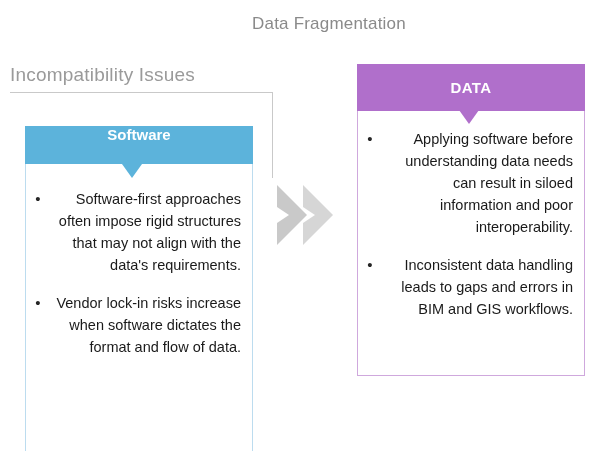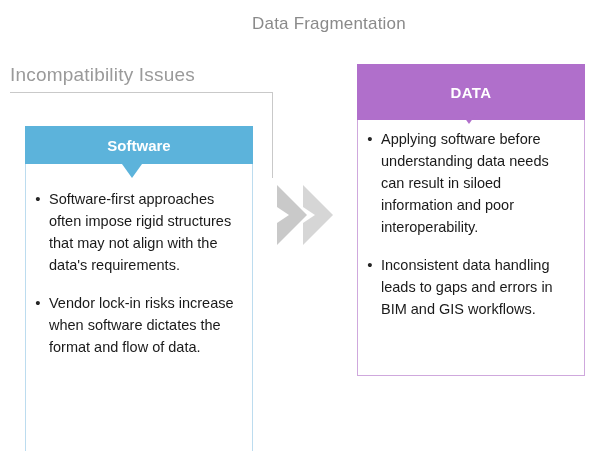--- a/index.html
+++ b/index.html
@@ -73,21 +73,20 @@
   }
   .card-left-header {
     position: absolute;
     left: 25px;
     top: 110px;
     width: 228px;
     height: 38px;
     background: #5cb3db;
     box-sizing: border-box;
     display: flex;
-    align-items: center;
     justify-content: center;
   }
   .card-left-header-text {
     color: #ffffff;
     font-size: 15px;
     font-weight: bold;
   }
   .tail-left {
     position: absolute;
     left: 122px;
@@ -108,21 +107,21 @@
     height: 312px;
     border: 1px solid #cfa8dd;
     background: #ffffff;
     box-sizing: border-box;
   }
   .card-right-header {
     position: absolute;
     left: 357px;
     top: 48px;
     width: 228px;
-    height: 56px;
+    height: 47px;
     background: #b06fcb;
     box-sizing: border-box;
     display: flex;
     align-items: center;
     justify-content: center;
   }
   .card-right-header-text {
     color: #ffffff;
     font-size: 15px;
     font-weight: bold;
@@ -166,20 +165,21 @@
     font-size: 15px;
     line-height: 22px;
     color: #262626;
   }
   .bullet-text {
     flex: 1 1 auto;
     font-size: 14.5px;
     line-height: 22px;
     color: #1a1a1a;
     padding-right: 10px;
+    text-align: right;
   }
 
   
   .chevron-wrap {
     position: absolute;
     left: 273px;
     top: 163px;
     width: 72px;
     height: 72px;
   }

